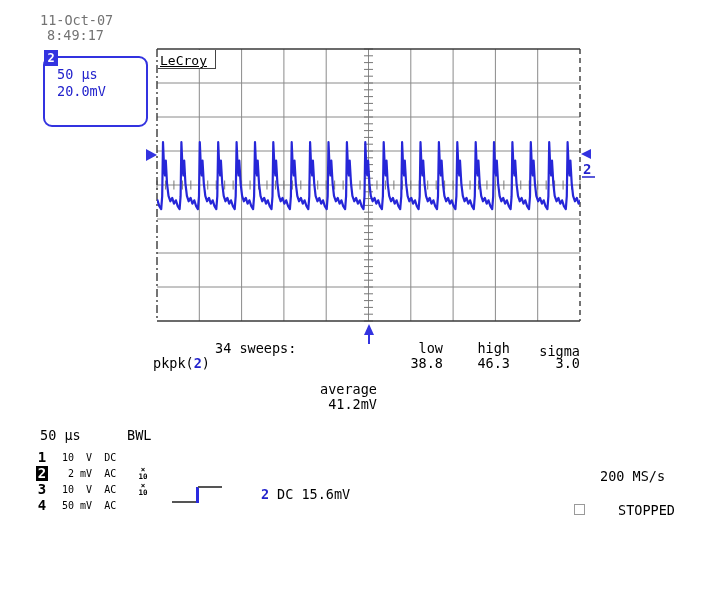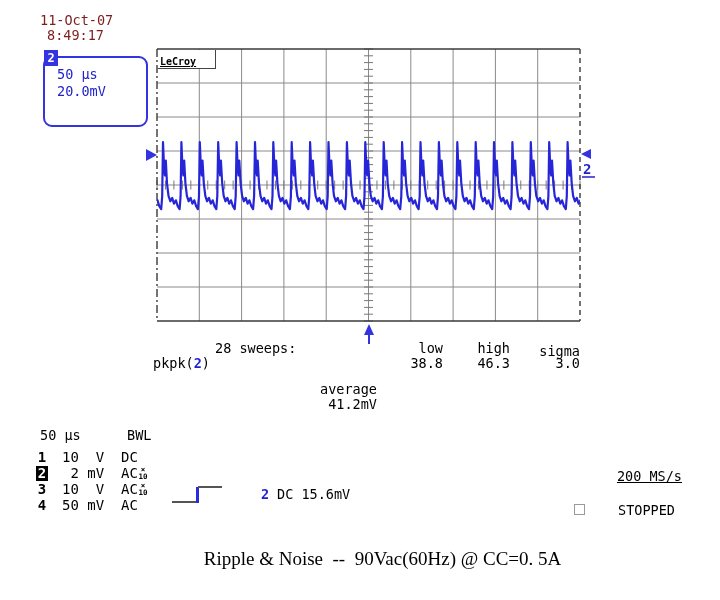--- a/index.html
+++ b/index.html
@@ -2,40 +2,40 @@
 <html><head>
 <meta charset="utf-8">
 <style>
   html,body{margin:0;padding:0;background:#ffffff;}
   .screen{position:relative;width:720px;height:600px;background:#ffffff;overflow:hidden;
           font-family:"DejaVu Sans Mono","Liberation Mono",monospace;color:#000;}
   .mono{position:absolute;font-size:13.5px;line-height:15px;white-space:pre;letter-spacing:0;}
   .blue{color:#2222cc;}
   .bold{font-weight:bold;}
   
-  .datetime{color:#7f1d1d;}
+  .datetime{color:#737373;}
   
   .ch2box{position:absolute;left:43px;top:56px;width:101px;height:67px;
           border:2px solid #3333e0;border-radius:9px;}
   .ch2badge{position:absolute;left:44px;top:50px;width:14px;height:16px;background:#3333e0;
             color:#fff;font-size:12px;font-weight:bold;text-align:center;line-height:16px;}
   
   .lecroy{position:absolute;left:158px;top:50px;width:57px;height:18px;
           border-right:1px solid #444;border-bottom:1px solid #444;background:#fff;}
-  .lecroy span{font-size:10px;font-weight:bold;text-decoration:underline;padding-left:2px;line-height:16px;}
+  .lecroy span{font-size:13px;font-weight:normal;text-decoration:underline;padding-left:2px;line-height:16px;}
   
   .scope-svg{position:absolute;left:140px;top:40px;}
   .f-avg{position:absolute;left:297px;width:80px;text-align:right;margin-top:41px;}
   .f-low{position:absolute;left:383px;width:60px;text-align:right;}
   .f-high{position:absolute;left:450px;width:60px;text-align:right;}
   .f-sig{position:absolute;left:510px;width:70px;text-align:right;}
   
   .chnum{position:absolute;left:36px;width:12px;font-size:14px;font-weight:bold;line-height:15px;text-align:center;}
   .chnum.inv{background:#000;color:#fff;}
-  .chtext{position:absolute;left:62px;font-size:14px;line-height:15px;white-space:pre;}
+  .chtext{position:absolute;left:62px;font-size:10px;line-height:15px;white-space:pre;}
   .x10{position:absolute;left:136px;width:14px;font-size:7.5px;line-height:6.5px;text-align:center;font-weight:bold;}
   .x10 span{display:block;}
   
   .trigicon{position:absolute;left:172px;top:485px;width:52px;height:20px;}
   .trig-low{position:absolute;left:0;top:16px;width:25px;height:2px;background:#555;}
   .trig-rise{position:absolute;left:24px;top:2px;width:3px;height:16px;background:#2a2ae0;}
   .trig-high{position:absolute;left:26px;top:1px;width:24px;height:2px;background:#555;}
   
   .stopsq{position:absolute;left:574px;top:504px;width:9px;height:9px;border:1.5px solid #9a9a9a;background:#fff;}
   
@@ -187,21 +187,21 @@
     <g>
       <line x1="369" y1="344" x2="369" y2="331" stroke="#3333e0" stroke-width="2"></line>
       <polygon points="369,324 364,335 374,335" fill="#3333e0"></polygon>
     </g>
   </svg>
 
   <div class="lecroy">
     <span class="mono" style="position:static;">LeCroy</span>
   </div>
 
-  <div class="mono" style="left:215px;top:341px;">28 sweeps:</div>
+  <div class="mono" style="left:215px;top:341px;">34 sweeps:</div>
   <div class="mono f-avg" style="top:341px;">average</div>
   <div class="mono f-low" style="top:341px;">low</div>
   <div class="mono f-high" style="top:341px;">high</div>
   <div class="mono f-sig" style="top:344px;">sigma</div>
 
   <div class="mono" style="left:153px;top:356px;text-align:right;"><span>pkpk(</span><span class="blue bold">2</span><span>)</span></div>
   <div class="mono f-avg" style="top:356px;">41.2mV</div>
   <div class="mono f-low" style="top:356px;">38.8</div>
   <div class="mono f-high" style="top:356px;">46.3</div>
   <div class="mono f-sig" style="top:356px;">3.0</div>
@@ -235,19 +235,18 @@
     <div class="trig-low"></div>
     <div class="trig-rise"></div>
     <div class="trig-high"></div>
   </div>
 
   <div>
     <span class="mono blue bold" style="left:261px;top:487px;">2</span>
     <span class="mono" style="left:277px;top:487px;">DC 15.6mV</span>
   </div>
 
-  <div class="mono" style="left:600px;top:469px;width:82px;text-align:right;text-decoration:underline;">200 MS/s</div>
+  <div class="mono" style="left:600px;top:469px;width:82px;">200 MS/s</div>
   <div class="stopsq"></div>
   <div class="mono" style="left:618px;top:503px;">STOPPED</div>
 
-  <div class="caption">Ripple &amp; Noise  --  90Vac(60Hz) @ CC=0. 5A</div>
 
 </div>
 
 </body></html>

